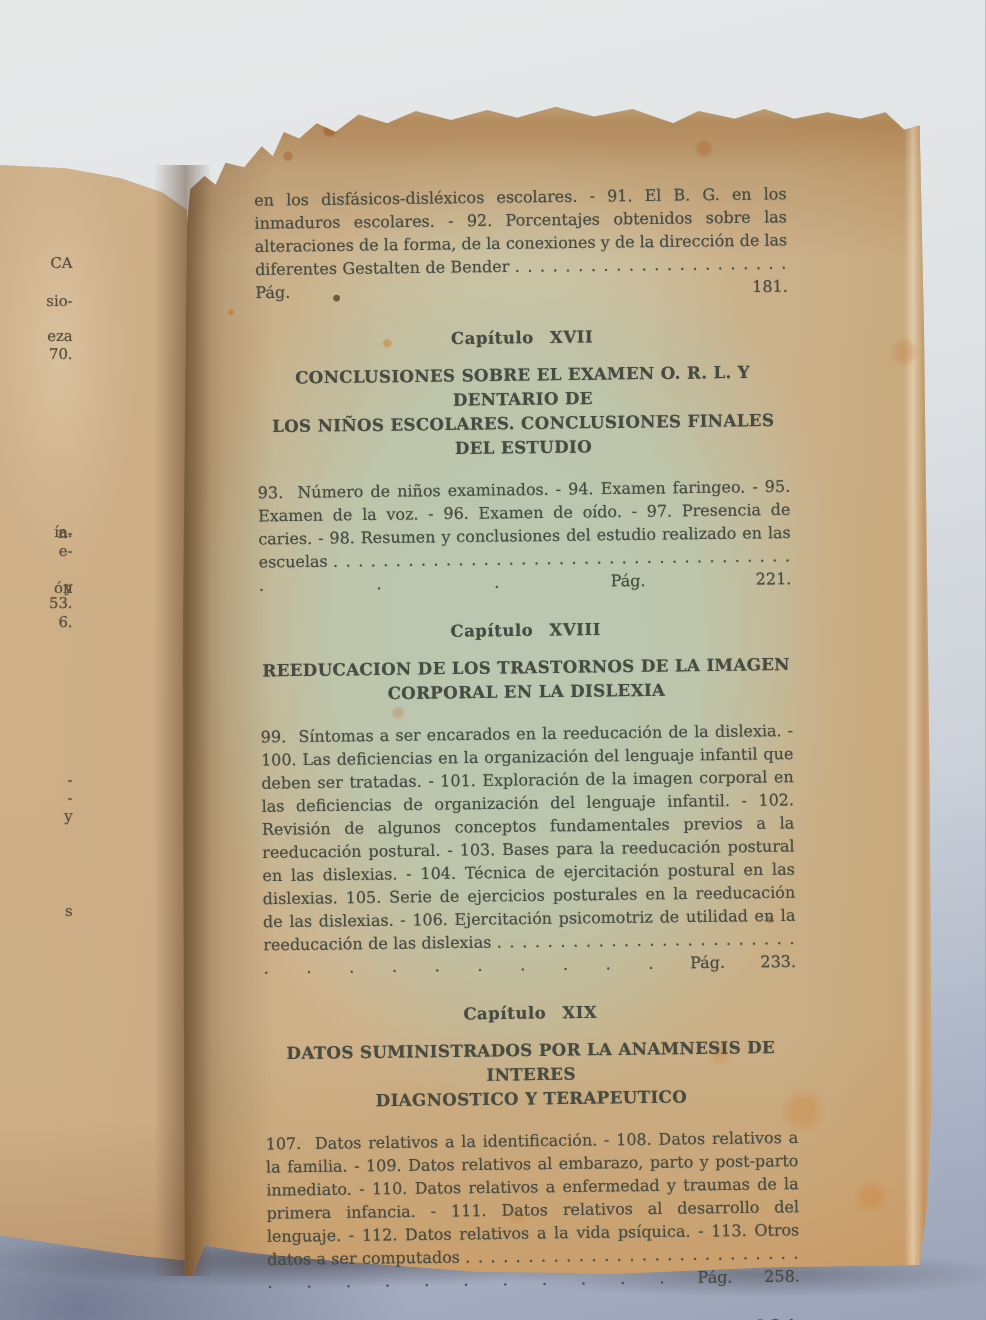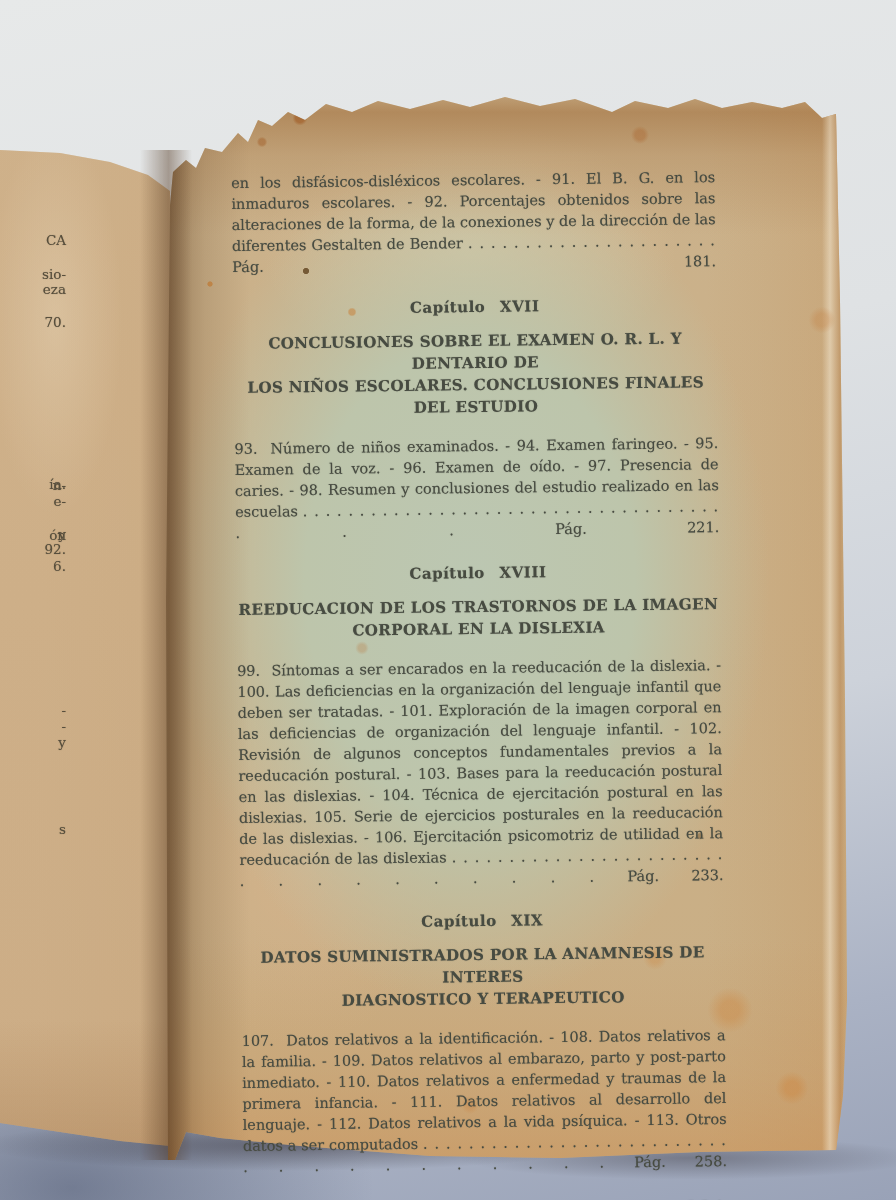--- a/index.html
+++ b/index.html
@@ -100,28 +100,28 @@
 </style>
 </head>
 <body>
 
 <div id="canvas">
   <div class="book">
 
     <div class="left-page">
       <span class="fragment" style="top:233px">CA</span>
       <span class="fragment" style="top:267px">sio-</span>
-      <span class="fragment" style="top:282px">eza</span>
+      <span class="fragment" style="top:299px">eza</span>
       <span class="fragment" style="top:315px">70.</span>
       <span class="fragment" style="top:477px">ía.</span>
       <span class="fragment" style="top:478px">n-</span>
       <span class="fragment" style="top:494px">e-</span>
       <span class="fragment" style="top:528px">ón</span>
       <span class="fragment" style="top:527px">y</span>
-      <span class="fragment" style="top:542px">92.</span>
+      <span class="fragment" style="top:542px">53.</span>
       <span class="fragment" style="top:559px">6.</span>
       <span class="fragment" style="top:703px">-</span>
       <span class="fragment" style="top:719px">-</span>
       <span class="fragment" style="top:735px">y</span>
       <span class="fragment" style="top:822px">s</span>
     </div>
 
     <div class="right-page"></div>
     <div class="gutter"></div>
 

